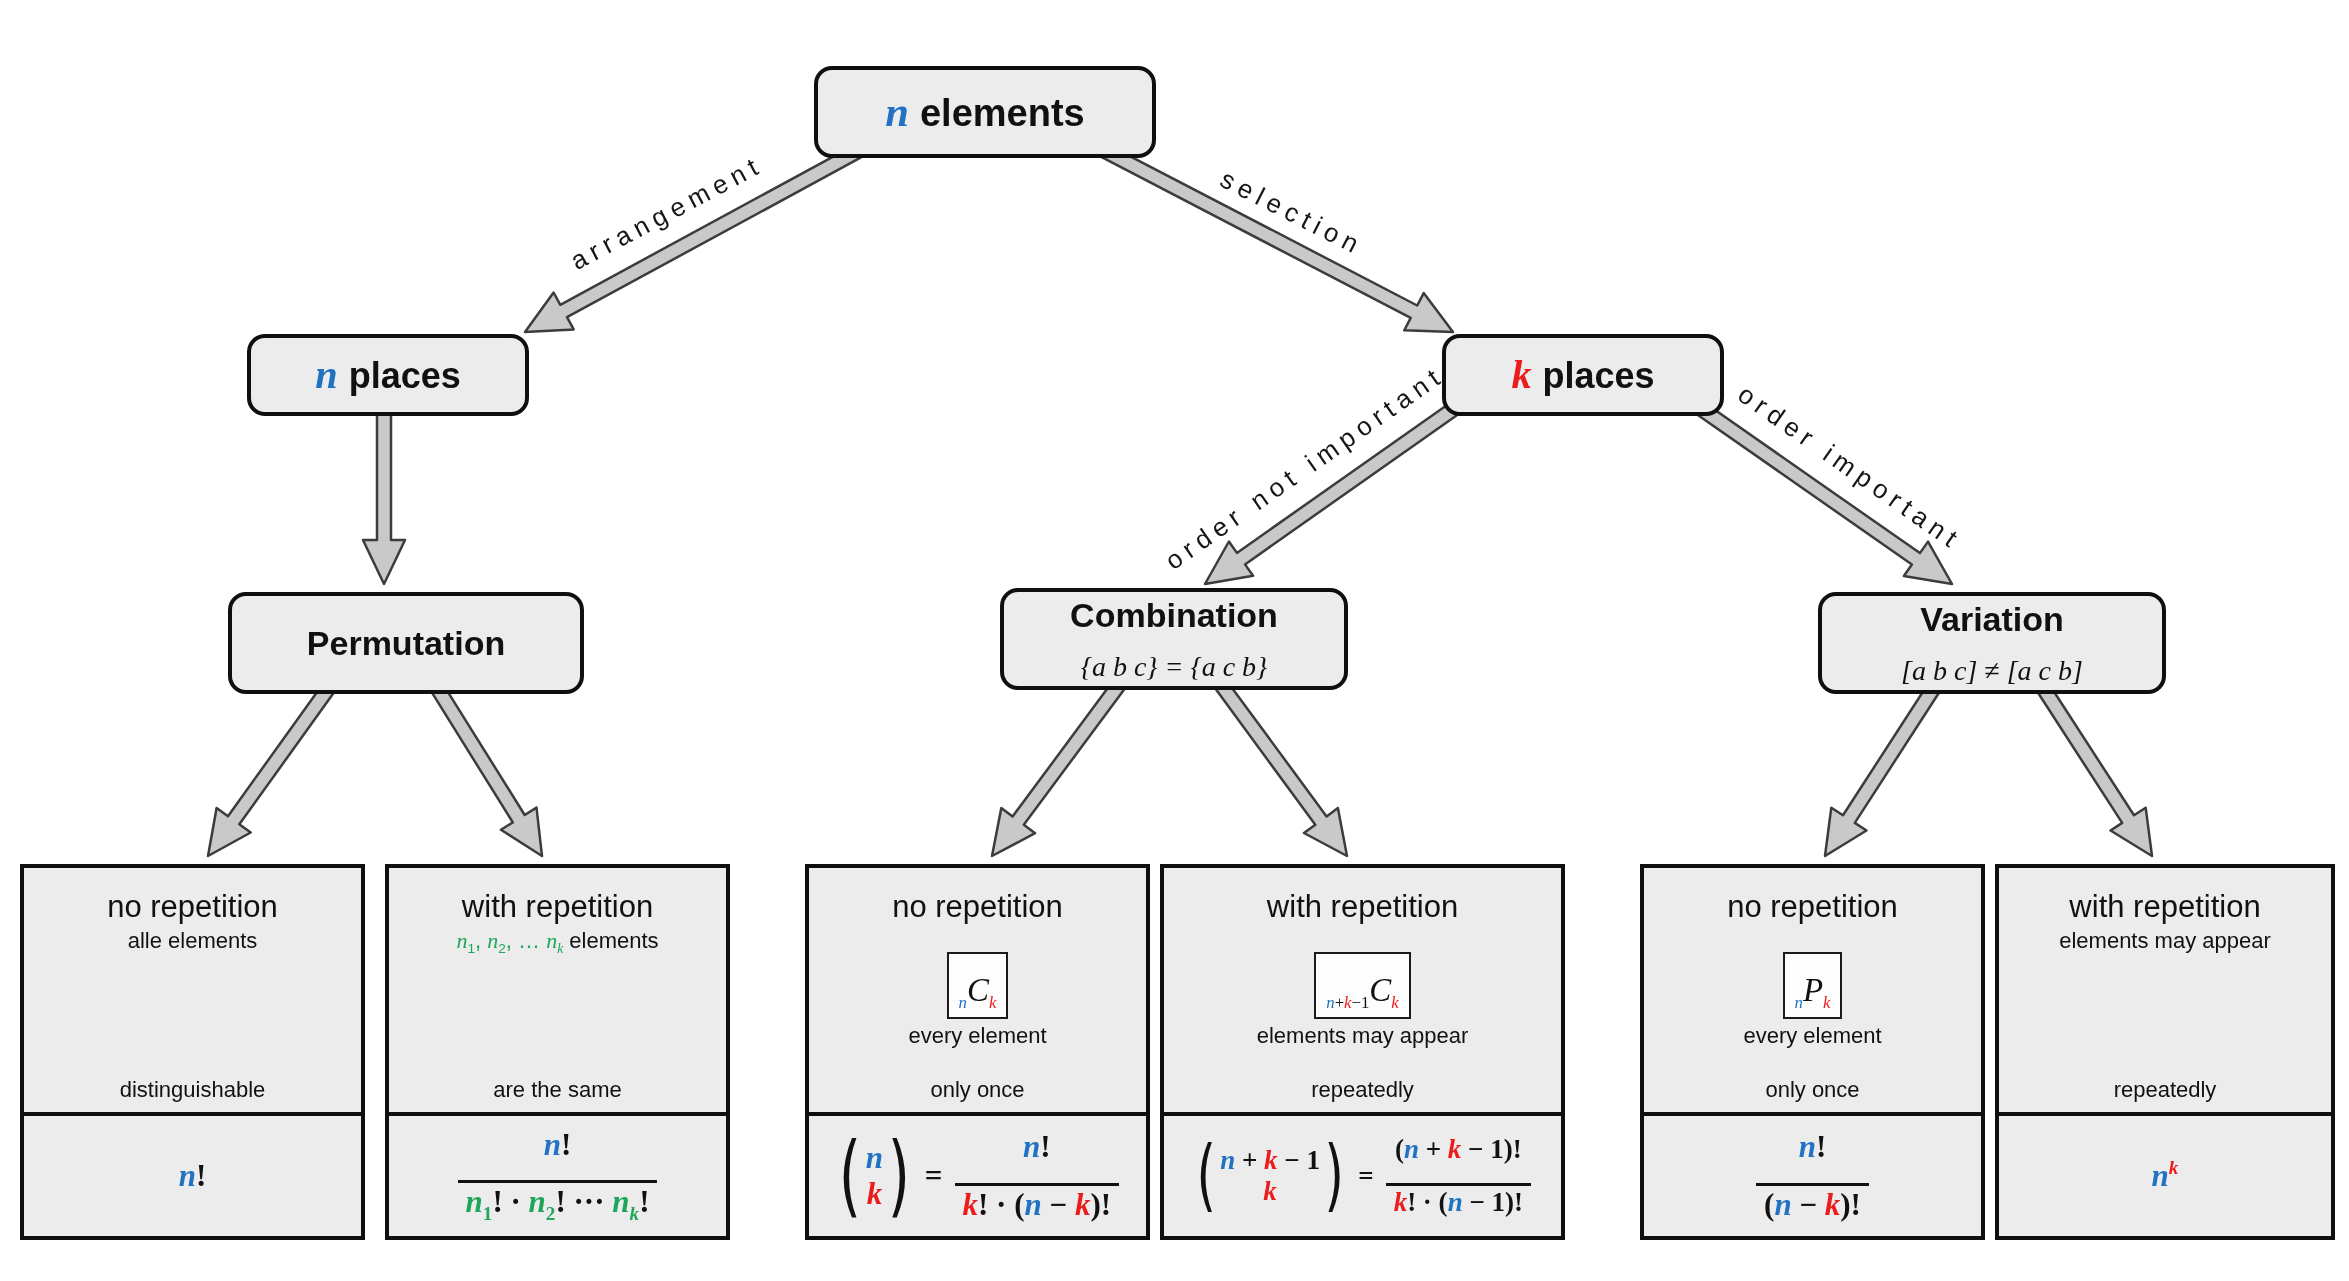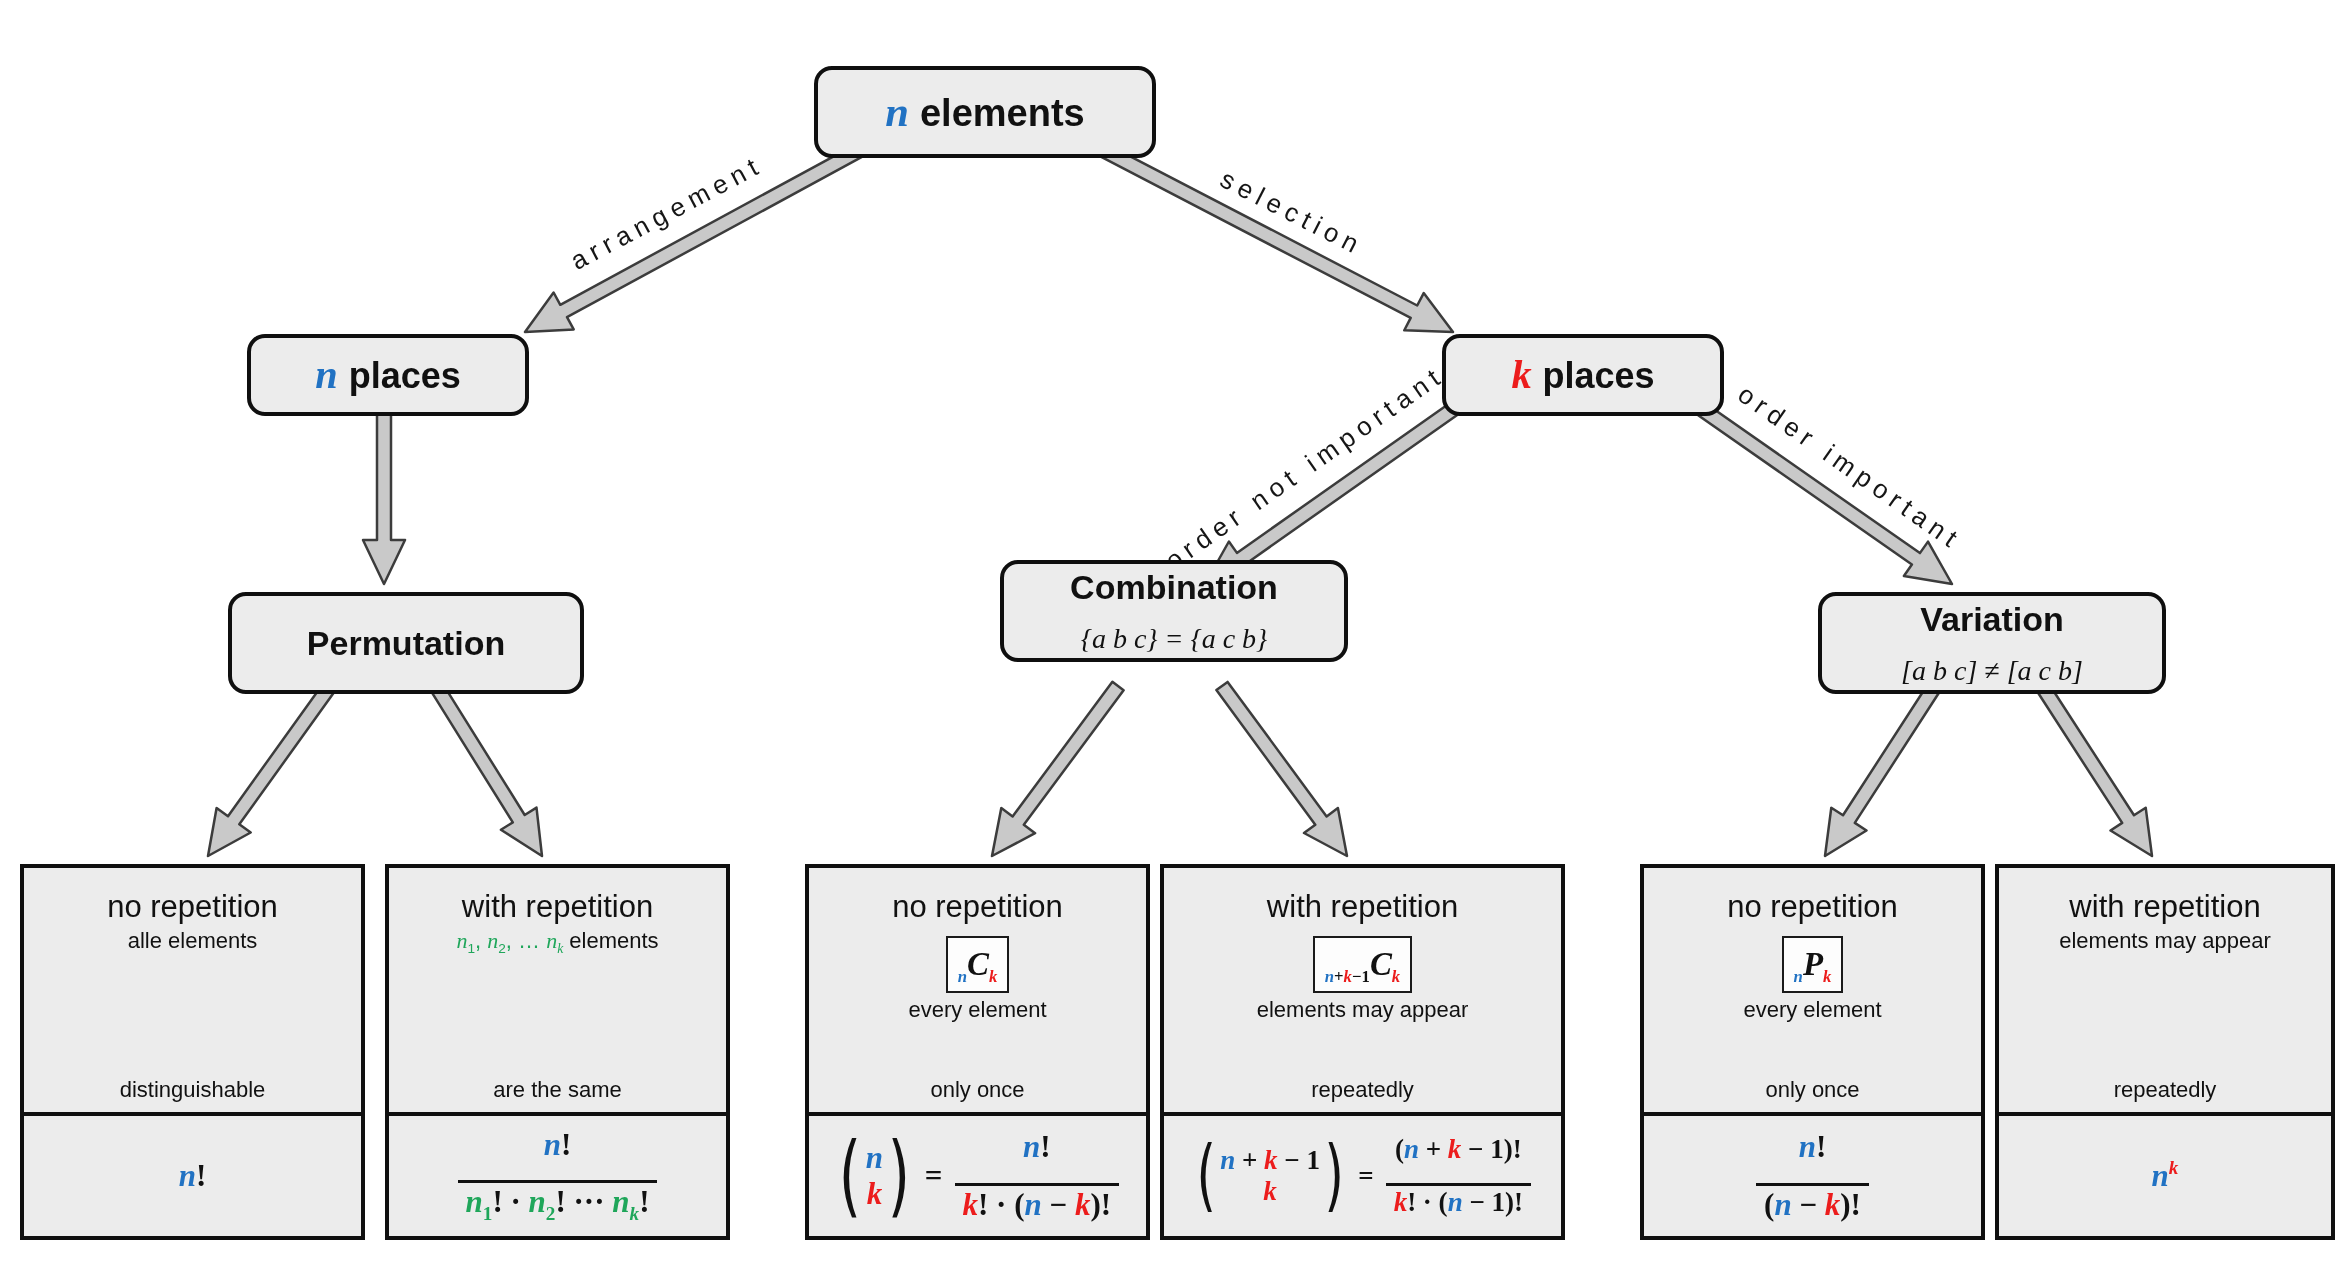--- a/index.html
+++ b/index.html
@@ -13,22 +13,22 @@
   .nvar{font-family:"Liberation Serif",serif;font-style:italic;font-weight:bold;font-size:1.12em;margin-right:11px}
   .blue{color:var(--blue)} .red{color:var(--red)} .green{color:var(--green)}
   .mtitle{font-size:34px;font-weight:bold;color:#111;line-height:1.25}
   .msub{font-size:28px;font-family:"Liberation Serif",serif;font-style:italic;color:#111;margin-top:14px;line-height:1.2}
 
   .elabel{position:absolute;z-index:1;font-size:26px;letter-spacing:6px;color:#161616;white-space:nowrap}
 
   .leaf{position:absolute;z-index:2;background:var(--boxfill);border:4px solid #0f0f0f;
         display:flex;flex-direction:column;align-items:center;box-sizing:border-box}
   .ltitle{font-size:31px;font-weight:normal;color:#111;margin-top:22px;line-height:1.1}
-  .badge{margin-top:12px;border:2px solid #1a1a1a;background:#fdfdfd;padding:8px 10px 5px;
-         font-family:"Liberation Serif",serif;font-weight:bold;font-size:27px;line-height:1.1;color:#111}
+  .badge{margin-top:28px;border:2px solid #1a1a1a;background:#fdfdfd;padding:18px 10px 5px;
+         font-family:"Liberation Serif",serif;font-weight:normal;font-size:27px;line-height:1.1;color:#111}
   .ldesc{flex:1;display:flex;flex-direction:column;justify-content:space-between;align-items:center;
          font-size:22px;color:#111;line-height:1.5;padding:0 6px 6px;text-align:center}
   .dline{display:block}
   .formula-sec{width:100%;box-sizing:border-box;border-top:4px solid #0f0f0f;height:124px;
                display:flex;align-items:center;justify-content:center;
                font-family:"Liberation Serif",serif;font-weight:bold;font-size:31px;color:#111}
   .leaf.wide .formula-sec{font-size:27px}
 
   .tk{white-space:pre}
   .tk.it{font-style:italic;font-family:"Liberation Serif",serif}
@@ -85,21 +85,21 @@
   <div class="node" style="left:1442px;top:334px;width:274px;height:74px">
     <div class="ntitle" style="font-size:36px">
       <span class="nvar red">k</span>
       <span>places</span>
     </div>
   </div>
 
   <div class="node" style="left:228px;top:592px;width:348px;height:94px">
     <div class="mtitle">Permutation</div>
   </div>
-  <div class="node" style="left:1000px;top:560px;width:340px;height:94px">
+  <div class="node" style="left:1000px;top:588px;width:340px;height:94px">
     <div class="mtitle">Combination</div>
     <div class="msub">{a b c} = {a c b}</div>
   </div>
   <div class="node" style="left:1818px;top:592px;width:340px;height:94px">
     <div class="mtitle">Variation</div>
     <div class="msub">[a b c] ≠ [a c b]</div>
   </div>
 
   <div class="leaf" style="left:20px;top:864px;width:345px;height:376px">
     <div class="ltitle">no repetition</div>

